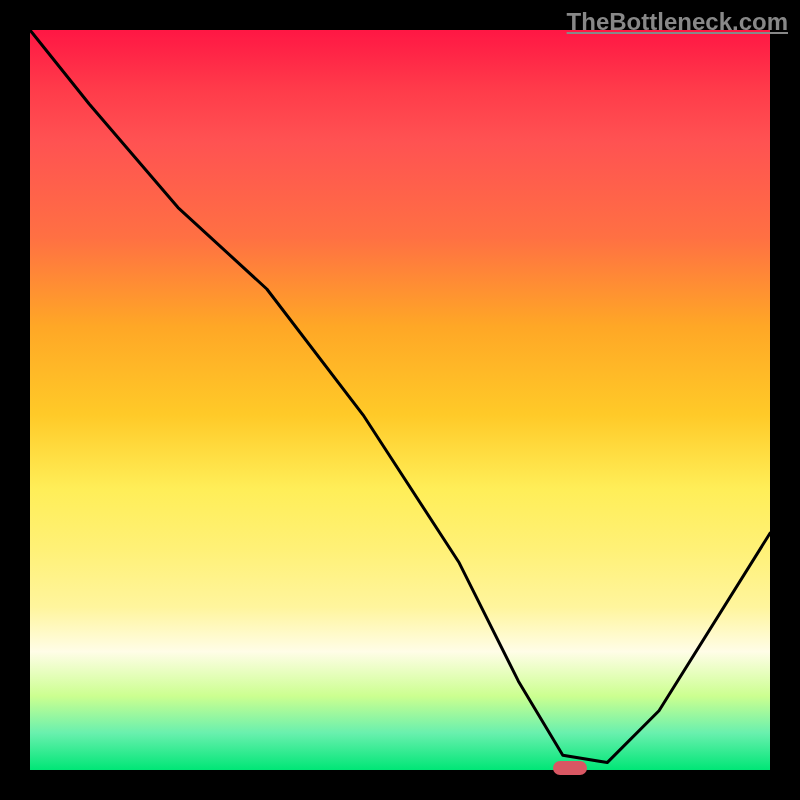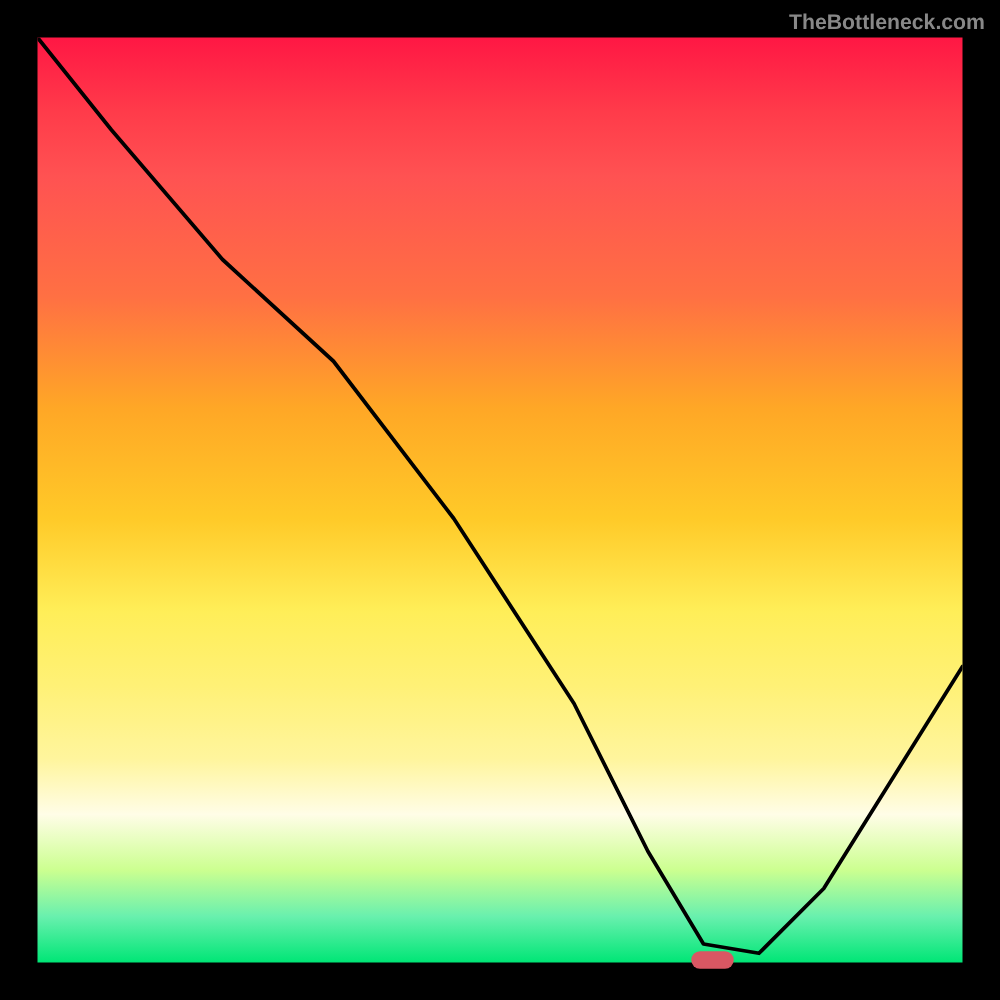--- a/index.html
+++ b/index.html
@@ -9,24 +9,25 @@
     height: 800px;
     background: #000;
     overflow: hidden;
     position: relative;
   }
   .watermark {
     position: absolute;
     top: 8px;
     right: 12px;
     font-family: Arial, sans-serif;
-    font-size: 17px;
+    font-size: 24px;
     font-weight: bold;
     color: #888;
     z-index: 10;
+    text-decoration: underline;
   }
   .plot-area {
     position: absolute;
     left: 30px;
     top: 30px;
     width: 740px;
     height: 740px;
   }
   .gradient-fill {
     position: absolute;

